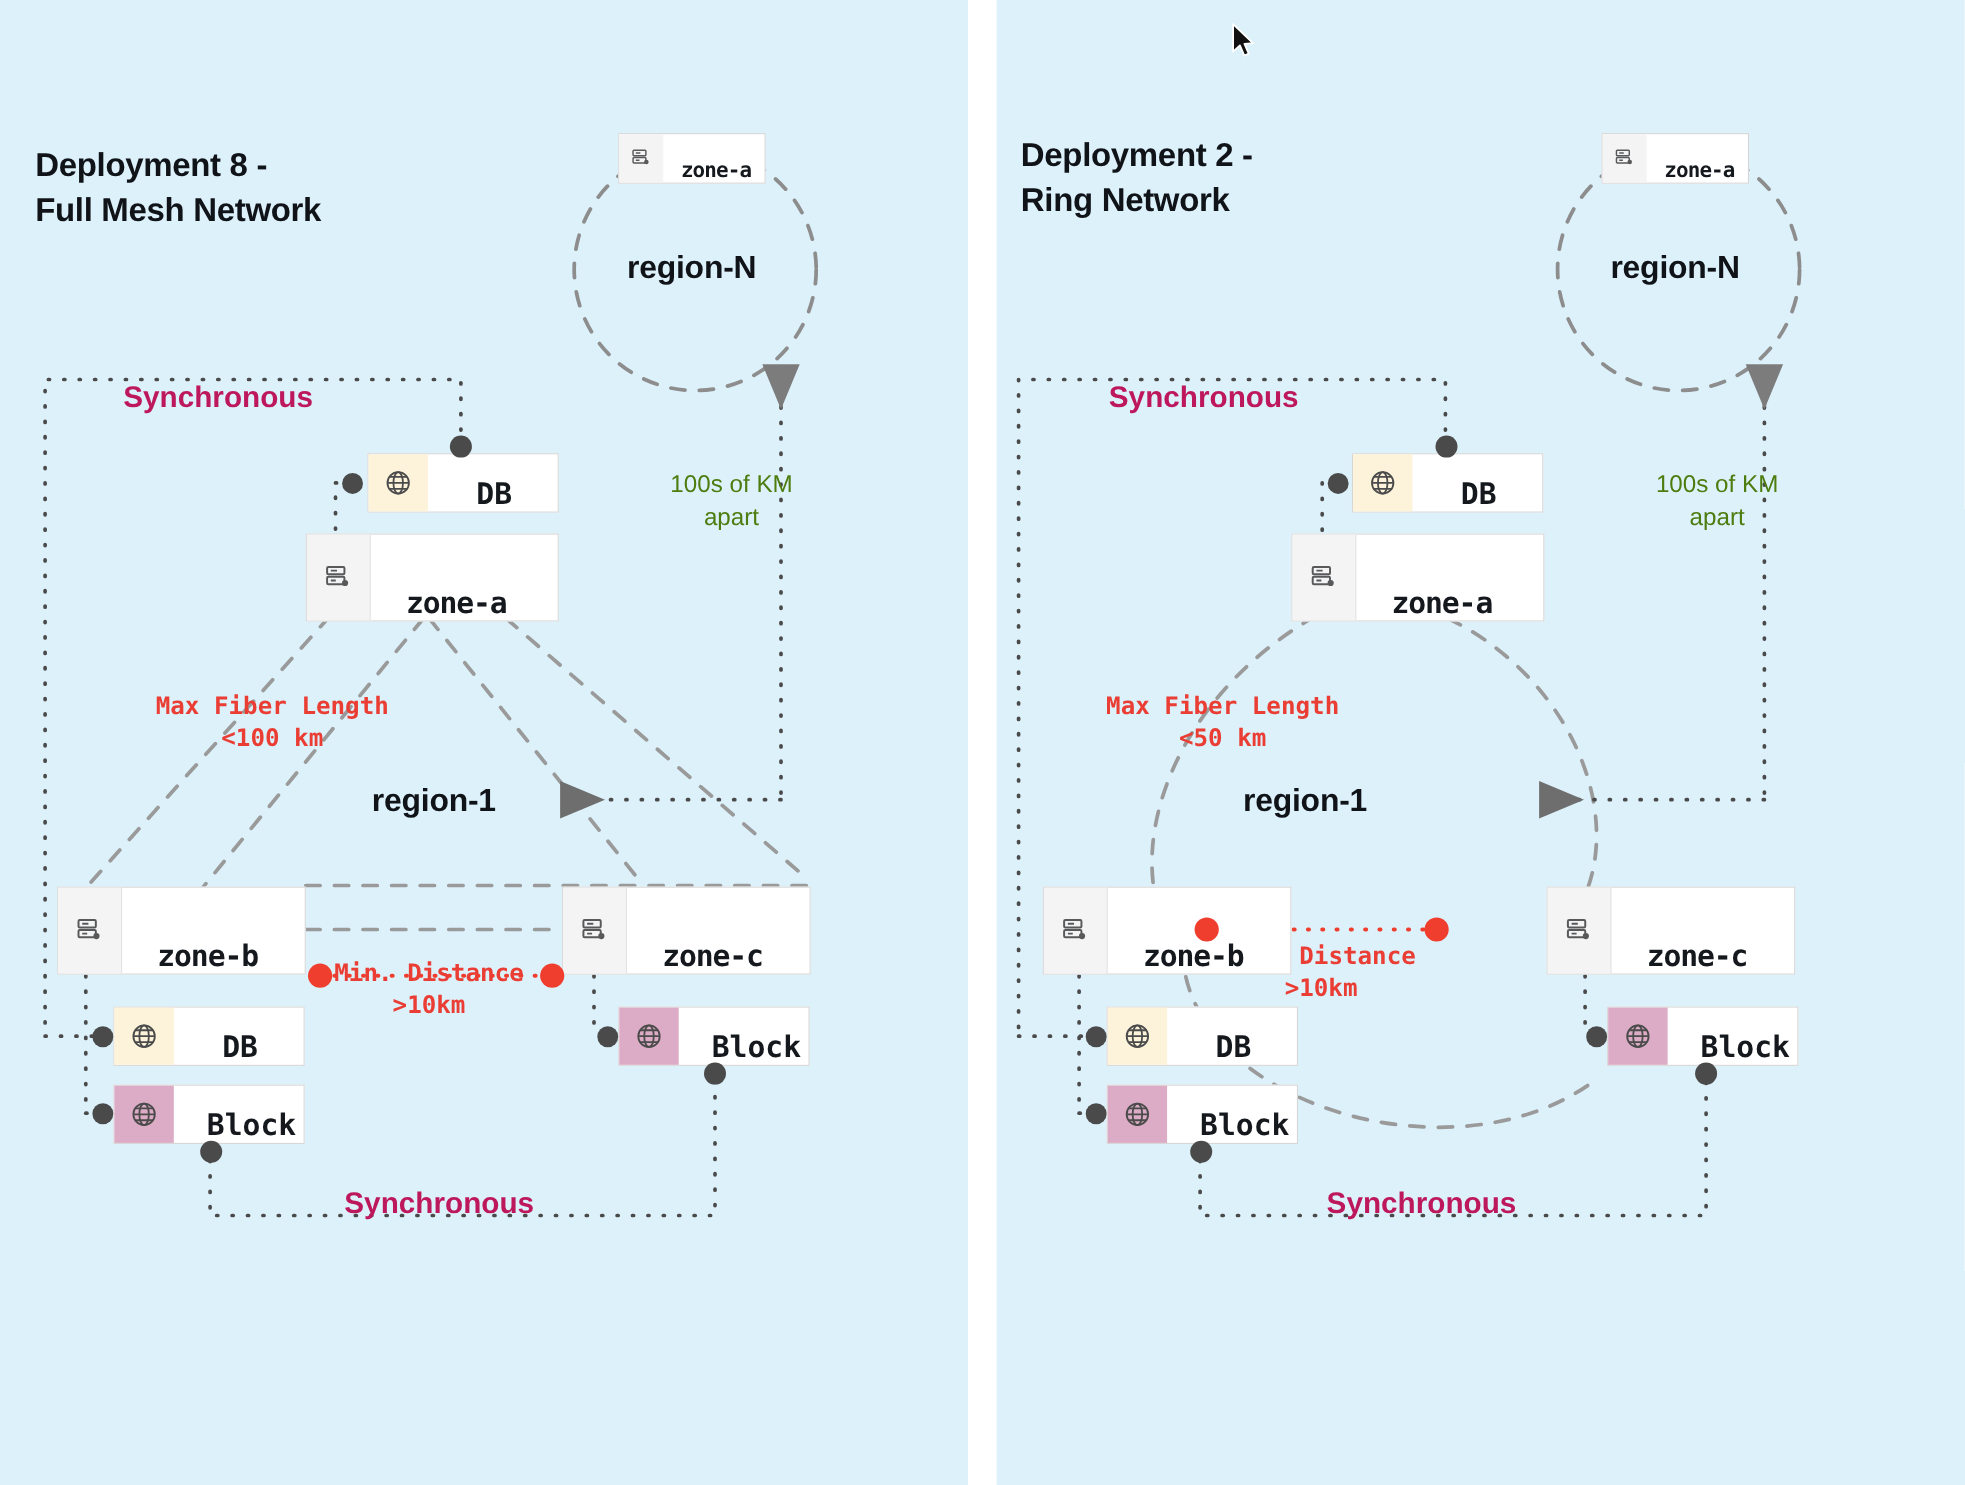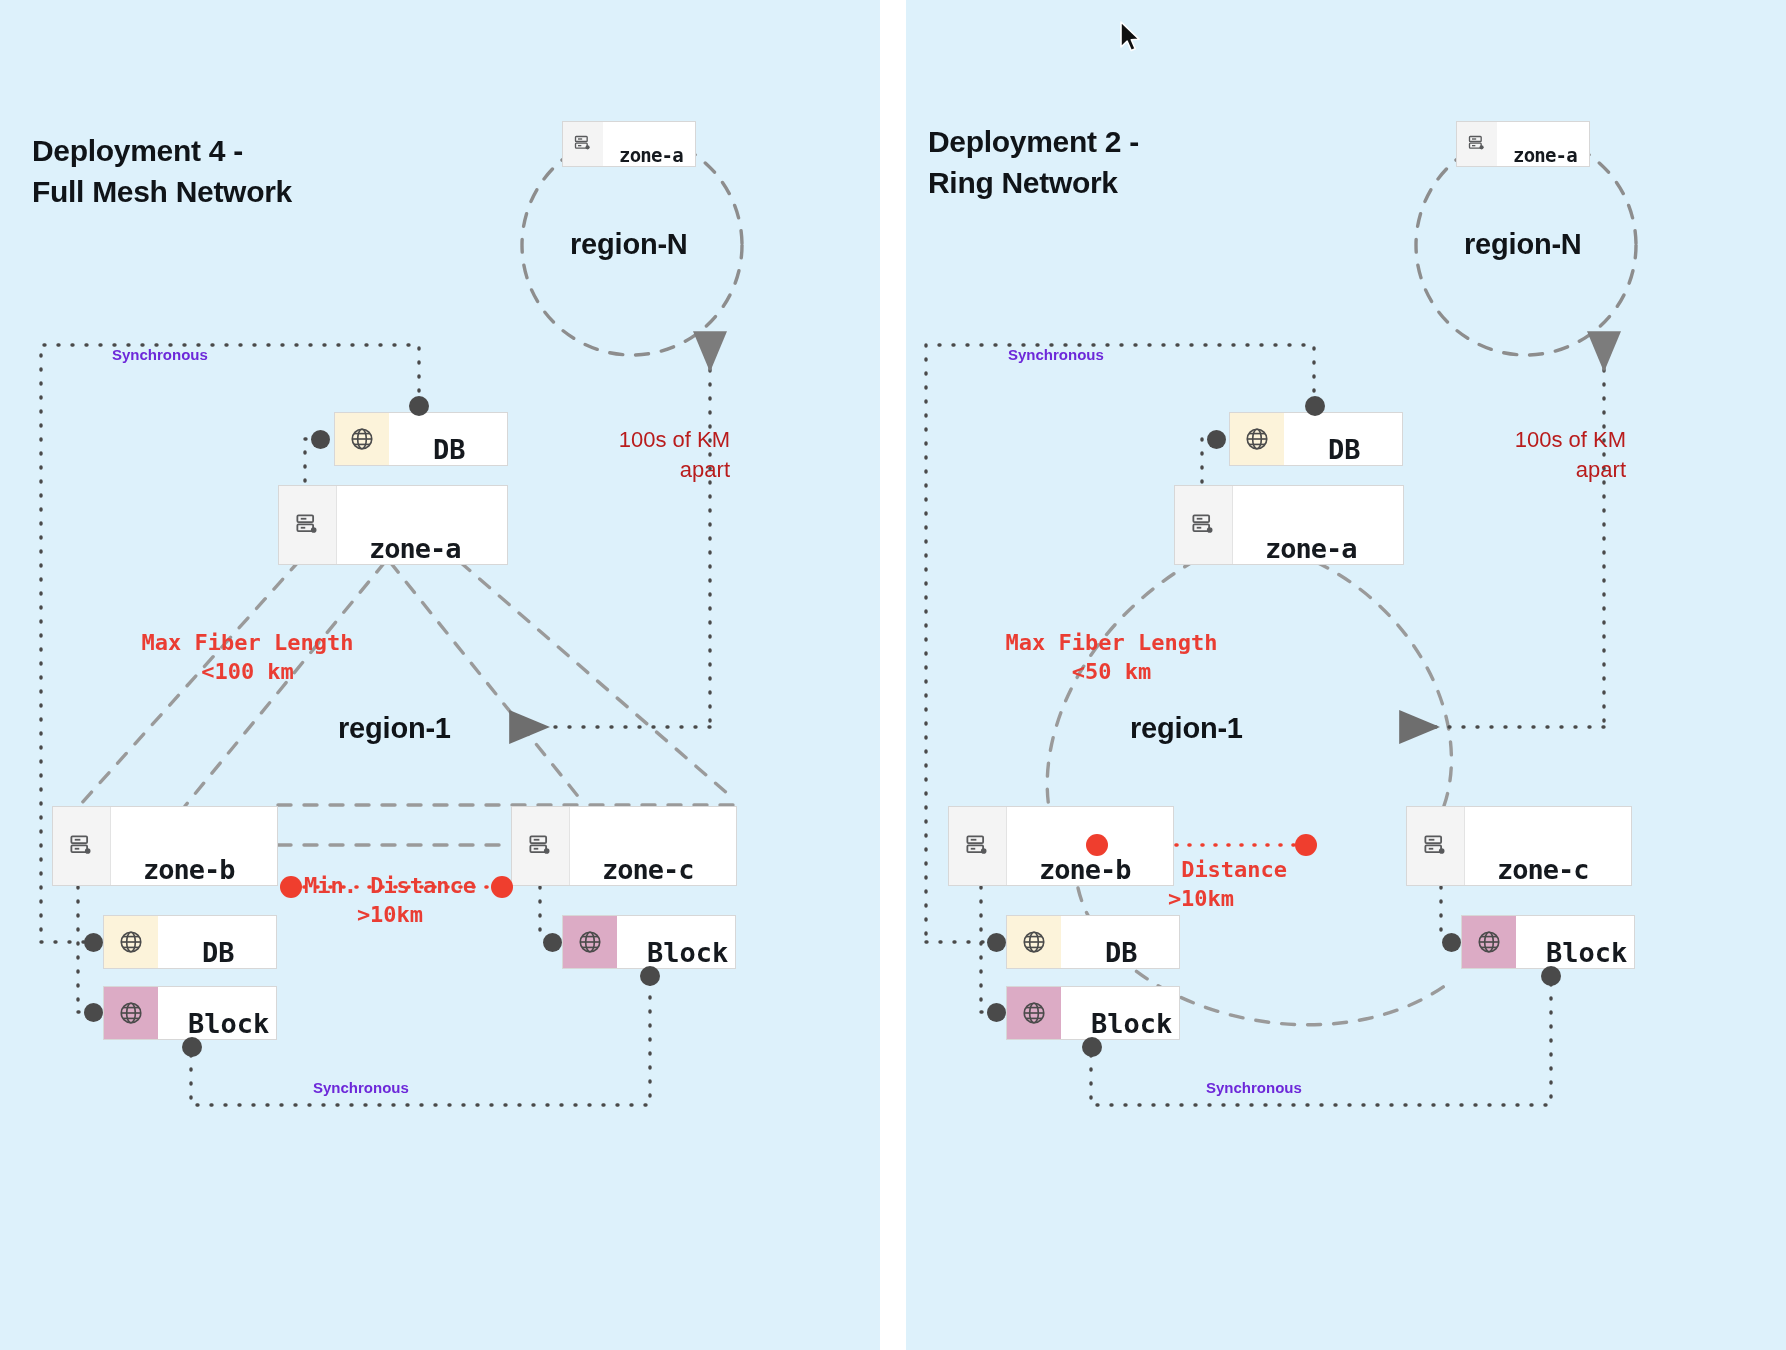--- a/index.html
+++ b/index.html
@@ -5,22 +5,22 @@
   html,body{margin:0;padding:0;background:#ffffff;}
   body{width:1786px;height:1350px;font-family:"Liberation Sans",sans-serif;overflow:hidden;}
   .stage{position:relative;width:1786px;height:1350px;background:#ffffff;}
   .panel{position:absolute;top:0;height:1350px;width:880px;background:#ddf1fb;overflow:hidden;}
   .panel.left{left:0;}
   .panel.right{left:906px;}
   .gap{position:absolute;left:880px;top:0;width:26px;height:1350px;background:#ffffff;}
 
   .title{position:absolute;font-weight:bold;color:#101418;font-size:30px;line-height:41px;letter-spacing:-0.3px;white-space:pre-line;}
   .regionN-label,.region1-label{position:absolute;font-weight:bold;color:#101418;font-size:29px;letter-spacing:-0.2px;}
-  .kmlabel{position:absolute;color:#b91c1c;font-size:22px;line-height:30px;text-align:right;white-space:pre-line;}
-  .synclabel{position:absolute;font-weight:bold;color:#6d28d9;font-size:15px;white-space:nowrap;}
+  .kmlabel{position:absolute;color:#4d7c0f;font-size:22px;line-height:30px;text-align:center;white-space:pre-line;}
+  .synclabel{position:absolute;font-weight:bold;color:#be185d;font-size:27px;white-space:nowrap;}
 
   .redlabel{position:absolute;color:#ea3d33;font-family:"DejaVu Sans Mono",monospace;font-weight:bold;font-size:22px;line-height:29px;text-align:center;white-space:pre-line;}
 
   .node{position:absolute;display:flex;align-items:flex-end;background:#ffffff;border:1px solid #d7d7d7;box-sizing:border-box;}
   .node .ic{display:flex;align-items:center;justify-content:center;height:100%;box-sizing:border-box;flex:0 0 auto;}
   .node .nm{font-family:"DejaVu Sans Mono",monospace;font-weight:bold;color:#15191e;white-space:nowrap;}
 
   .zonebox{height:80px;}
   .zonebox .ic{width:58px;background:#f4f4f4;border-right:1px solid #e3e3e3;}
   .zonebox .nm{font-size:27px;margin-left:32px;letter-spacing:-1px;}
@@ -84,21 +84,21 @@
       <path d="M78,887 L78,1012" fill="none" stroke="#4a4a4a" stroke-width="3.4" stroke-dasharray="1 13" stroke-linecap="round"></path>
       <path d="M78,1012 L89,1012" fill="none" stroke="#4a4a4a" stroke-width="3.4" stroke-dasharray="1 13" stroke-linecap="round"></path>
 
       <path d="M540,887 L540,942" fill="none" stroke="#4a4a4a" stroke-width="3.4" stroke-dasharray="1 13" stroke-linecap="round"></path>
 
       <path d="M191,1055 L191,1105 L650,1105 L650,975" fill="none" stroke="#4a4a4a" stroke-width="3.4" stroke-dasharray="1 13" stroke-linecap="round"></path>
 
       <path d="M291,887 L501,887" fill="none" stroke="#ef3e2e" stroke-width="3.6" stroke-dasharray="1 12" stroke-linecap="round"></path>
     </svg>
 
-    <div class="title" style="left:32px;top:130px;width:360px;">Deployment 4 -
+    <div class="title" style="left:32px;top:130px;width:360px;">Deployment 8 -
 Full Mesh Network</div>
 
     <div class="regionN-label" style="left:570px;top:228px;">region-N</div>
 
     <div class="region1-label" style="left:338px;top:712px;">region-1</div>
 
     <div class="kmlabel" style="left:600px;top:425px;width:130px;">100s of KM
 apart</div>
 
     <div class="synclabel" style="left:112px;top:346px;">Synchronous</div>

